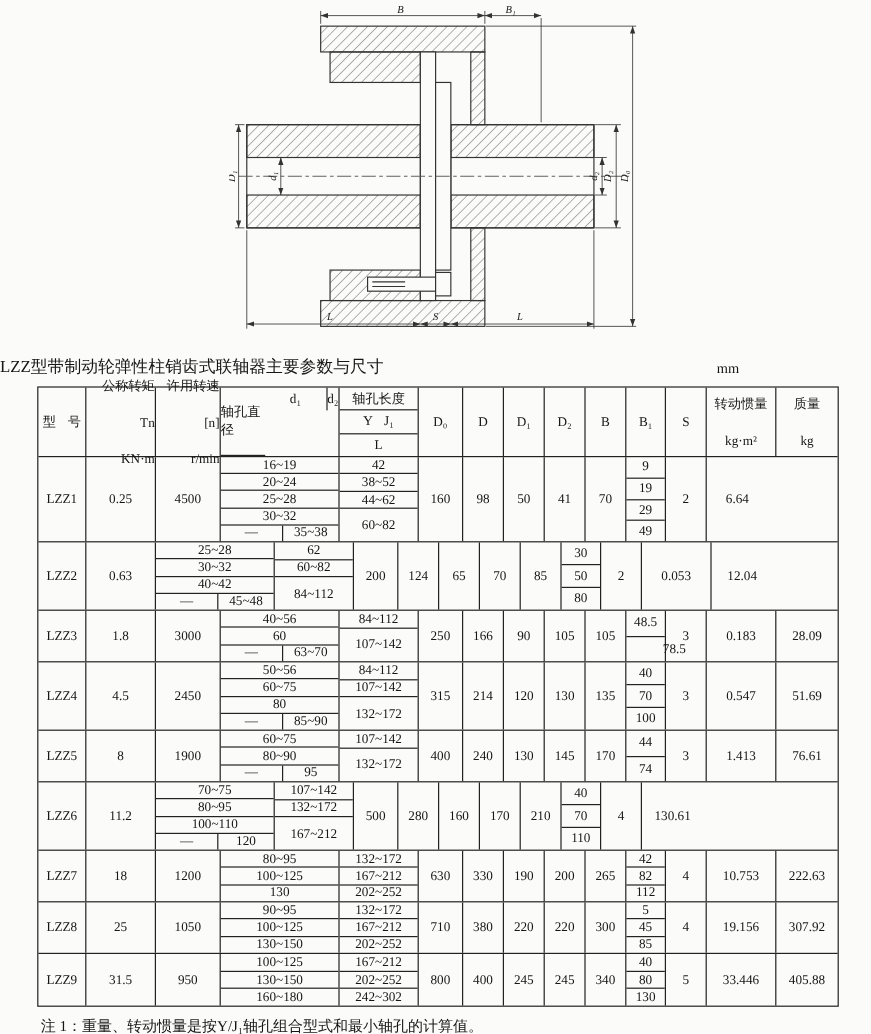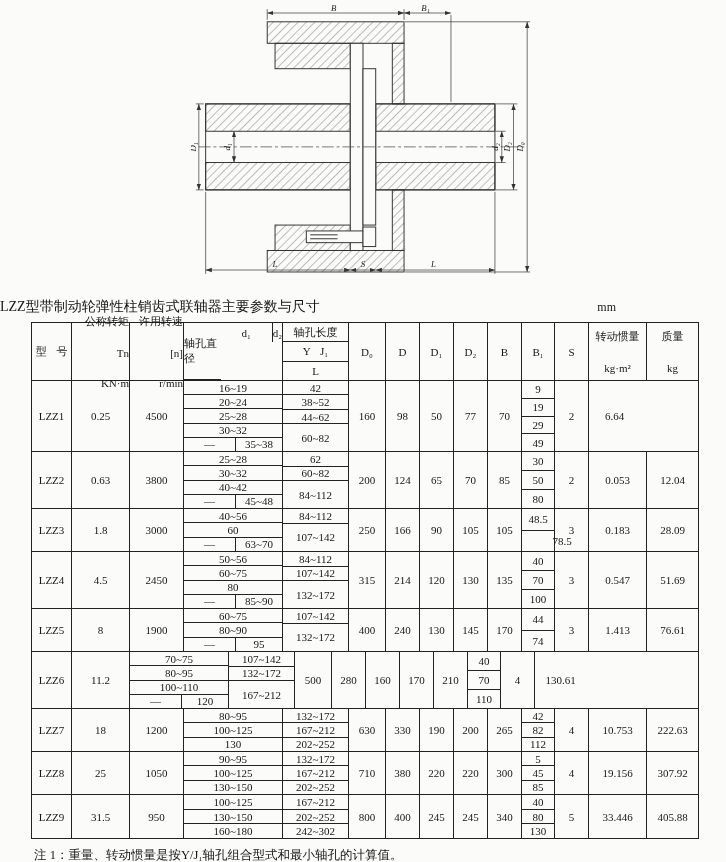--- a/index.html
+++ b/index.html
@@ -219,35 +219,34 @@
         </div>
         <div class="stack w-l">
           <div class="line cen bb" style="flex-grow: 1;">42</div>
           <div class="line cen bb" style="flex-grow: 1;">38~52</div>
           <div class="line cen bb" style="flex-grow: 1;">44~62</div>
           <div class="line cen" style="flex-grow: 2;">60~82</div>
         </div>
         <div class="cell w-d0 cen">160</div>
         <div class="cell w-dd cen">98</div>
         <div class="cell w-dd cen">50</div>
-        <div class="cell w-dd cen">77</div>
+        <div class="cell w-dd cen">41</div>
         <div class="cell w-dd cen">70</div>
         <div class="stack w-b1">
           <div class="line cen bb" style="flex-grow: 1;">9</div>
           <div class="line cen bb" style="flex-grow: 1;">19</div>
           <div class="line cen bb" style="flex-grow: 1;">29</div>
           <div class="line cen" style="flex-grow: 1;">49</div>
         </div>
         <div class="cell w-s cen">2</div>
         <div class="cell w-m last cen">6.64</div>
       </div>
       <div class="band" style="height: 57px;">
         <div class="cell w-model cen">LZZ2</div>
         <div class="cell w-tn cen">0.63</div>
-        <div class="cell w-speed cen">3800</div>
         <div class="stack w-d">
           <div class="line bb cen">25~28</div>
           <div class="line bb cen">30~32</div>
           <div class="line bb cen">40~42</div>
           <div class="line">
             <div class="p1">—</div>
             <div class="p2">45~48</div>
           </div>
         </div>
         <div class="stack w-l">

